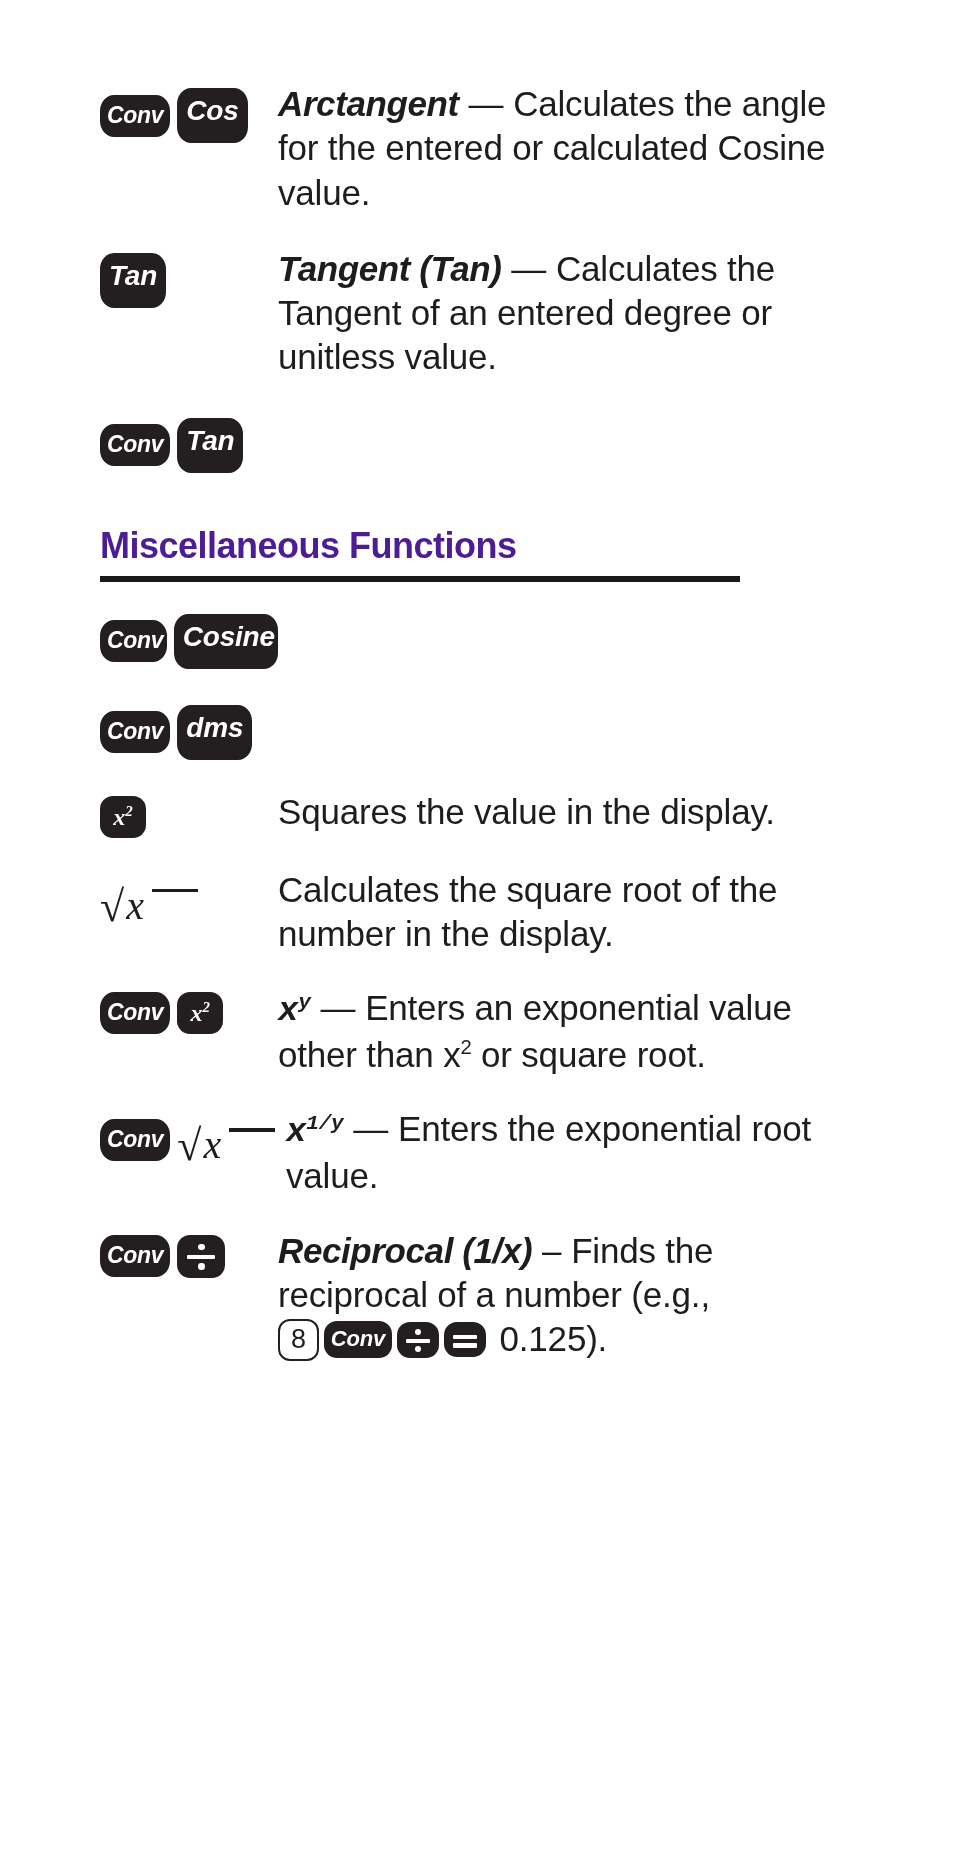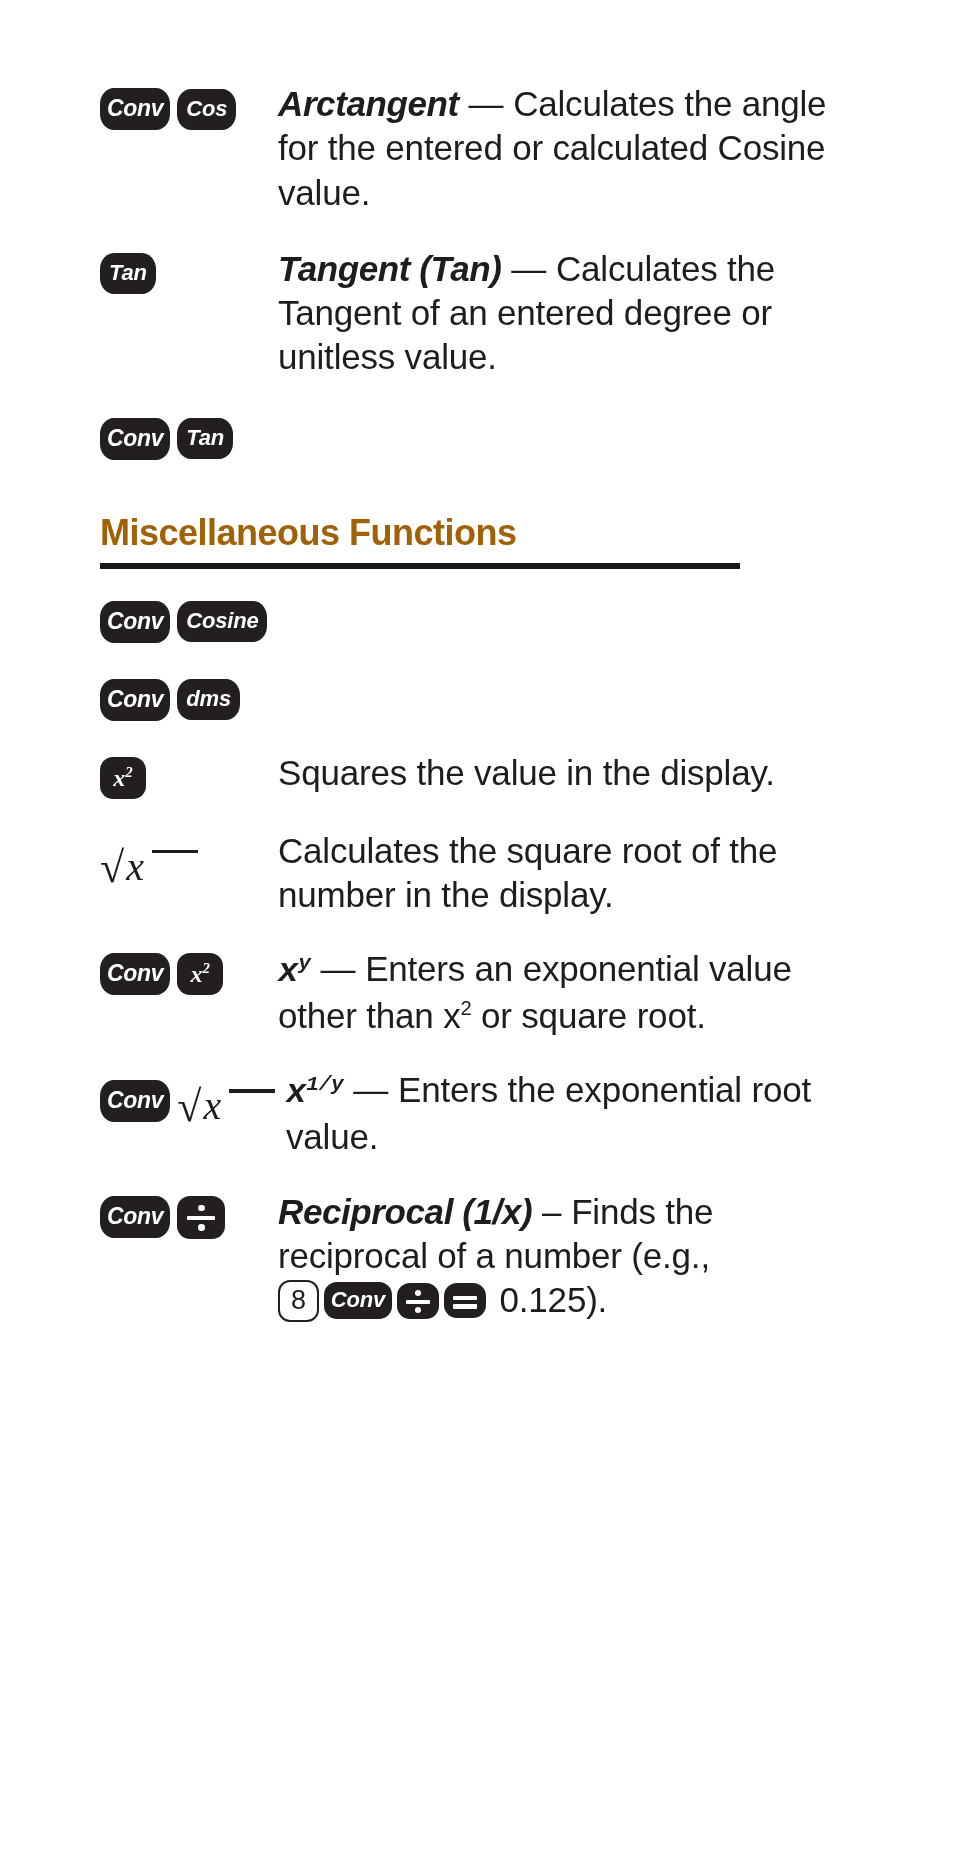--- a/index.html
+++ b/index.html
@@ -74,22 +74,22 @@
     vertical-align: middle;
     box-sizing: border-box;
   }
   .key.conv {
     font-size: 23px;
     padding: 9px 7px 10px 7px;
     min-width: 60px;
     letter-spacing: -0.3px;
   }
   .key.lbl {
-    font-size: 22px;
-    padding: 9px 9px 10px 9px;
+    font-size: 28px;
+    padding: 9px 9px 18px 9px;
     min-width: 50px;
     letter-spacing: -0.2px;
     text-align: right;
   }
   .key.sq {
     font-size: 24px;
     padding: 8px 6px 9px 6px;
     min-width: 46px;
     border-radius: 13px;
     font-family: "Liberation Serif", serif;
@@ -197,21 +197,21 @@
     padding-left: 100px;
     padding-right: 40px;
     margin-top: 52px;
     margin-bottom: 26px;
   }
   .section h2 {
     margin: 0 0 9px 0;
     font-size: 36px;
     font-weight: bold;
     letter-spacing: -0.5px;
-    color: #a16207;
+    color: #4c1d95;
   }
   .rule {
     height: 6px;
     background: #1a1a1a;
     width: 640px;
   }
 
   
   .mvar {
     font-family: Liberation Mono, monospace;

